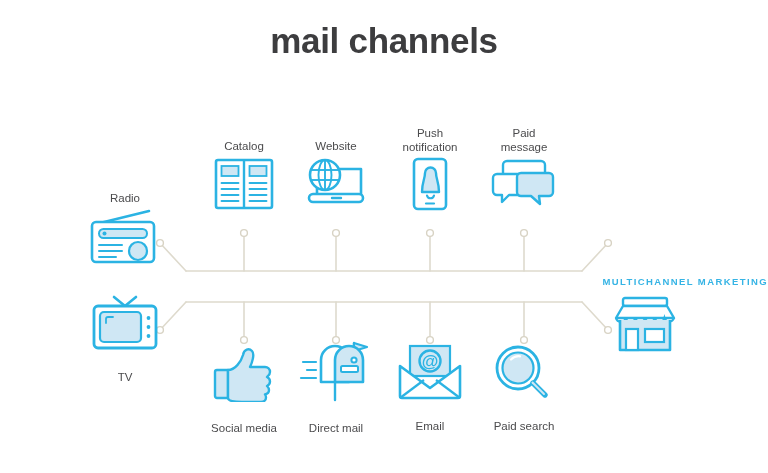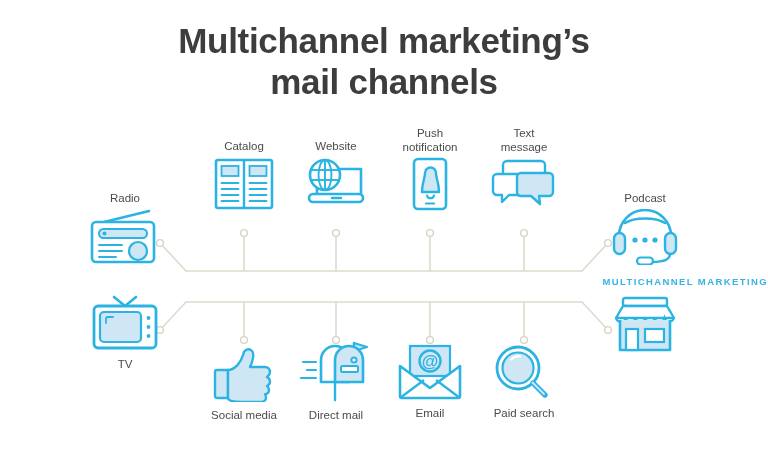--- a/index.html
+++ b/index.html
@@ -41,29 +41,28 @@
   .node .lbl{
     font-size:11.5px;
     line-height:13.5px;
     color:#4b4b4d;
     white-space:pre-line;
   }
   .node .ico{display:block;margin:0 auto;}
 
   .n-top{}
   .n-top .lbl{margin-bottom:3px;}
-  .n-bot .lbl{margin-top:7px;}
+  .n-bot .lbl{margin-top:20px;}
 </style>
 </head>
 <body>
 
 <div id="stage">
 
   <div class="title">
-    <span>Multichannel marketing’s</span>
     <span>mail channels</span>
   </div>
 
   <svg id="wires" viewBox="0 0 768 473">
     <g fill="none" stroke="#dedacd" stroke-width="1.6" stroke-linecap="round" stroke-linejoin="round">
 
       <path d="M186,271 L582,271"></path>
 
       <path d="M186,271 L160,243"></path>
 
@@ -161,45 +160,29 @@
       <g fill="none" stroke="#2bb3e3" stroke-width="1.9">
         <ellipse cx="22" cy="18" rx="6.5" ry="15"></ellipse>
         <path d="M7.6,13 L36.4,13"></path>
         <path d="M7.6,23 L36.4,23"></path>
         <path d="M22,3 L22,33"></path>
       </g>
     </svg>
   </div>
 
   <div class="node n-top" style="left:477px;top:127px;width:94px;">
-    <div class="lbl">Text
+    <div class="lbl">Paid
 message</div>
     <svg class="ico" width="66" height="54" viewBox="0 0 66 54">
       <path d="M16,4 h34 a4,4 0 0 1 4,4 v14 a4,4 0 0 1 -4,4 h-34 a4,4 0 0 1 -4,-4 v-14 a4,4 0 0 1 4,-4 Z" fill="#ffffff" stroke="#2bb3e3" stroke-width="2.4"></path>
       <path d="M6,17 h24 a4,4 0 0 1 4,4 v13 a4,4 0 0 1 -4,4 h-12 l-7,7 v-7 h-5 a4,4 0 0 1 -4,-4 v-13 a4,4 0 0 1 4,-4 Z" fill="#ffffff" stroke="#2bb3e3" stroke-width="2.4" stroke-linejoin="round"></path>
       <path d="M30,16 h28 a4,4 0 0 1 4,4 v15 a4,4 0 0 1 -4,4 h-10 l1,8 l-9,-8 h-10 a4,4 0 0 1 -4,-4 v-15 a4,4 0 0 1 4,-4 Z" fill="#cfe7f4" stroke="#2bb3e3" stroke-width="2.4" stroke-linejoin="round"></path>
     </svg>
   </div>
 
-  <div class="node n-top" style="left:598px;top:192px;width:94px;">
-    <div class="lbl">Podcast</div>
-    <svg class="ico" width="70" height="56" viewBox="0 0 70 56">
-      <path d="M9,33 V27 a26,26 0 0 1 52,0 V33" fill="none" stroke="#2bb3e3" stroke-width="2.6" stroke-linecap="round"></path>
-      <path d="M15,14 C24,8 46,8 55,14" fill="none" stroke="#2bb3e3" stroke-width="2.6" stroke-linecap="round"></path>
-      <rect x="4" y="24" width="11" height="21" rx="5.5" fill="#cfe7f4" stroke="#2bb3e3" stroke-width="2.4"></rect>
-      <rect x="55" y="24" width="11" height="21" rx="5.5" fill="#cfe7f4" stroke="#2bb3e3" stroke-width="2.4"></rect>
-      <path d="M60,45 C60,52 48,53 42,53" fill="none" stroke="#2bb3e3" stroke-width="2.4" stroke-linecap="round"></path>
-      <rect x="27" y="48.5" width="16" height="7" rx="3.5" fill="#ffffff" stroke="#2bb3e3" stroke-width="2.2"></rect>
-      <g fill="#2bb3e3">
-        <circle cx="25" cy="31" r="2.6"></circle>
-          <circle cx="35" cy="31" r="2.6"></circle>
-          <circle cx="45" cy="31" r="2.6"></circle>
-      </g>
-    </svg>
-  </div>
 
   <div class="node n-bot" style="left:78px;top:295px;width:94px;">
     <svg class="ico" width="72" height="56" viewBox="0 0 72 56">
       <path d="M25,2 L36,11 L47,2" fill="none" stroke="#2bb3e3" stroke-width="2.6" stroke-linecap="round" stroke-linejoin="round"></path>
       <rect x="5" y="11" width="62" height="42" rx="4" fill="#ffffff" stroke="#2bb3e3" stroke-width="2.8"></rect>
       <rect x="11" y="17" width="41" height="30" rx="4" fill="#cfe7f4" stroke="#2bb3e3" stroke-width="2.2"></rect>
       <path d="M17,28 v-4 a2,2 0 0 1 2,-2 h5" fill="none" stroke="#2bb3e3" stroke-width="1.8" stroke-linecap="round"></path>
       <g fill="#2bb3e3">
         <circle cx="59.5" cy="23" r="1.9"></circle>
           <circle cx="59.5" cy="32" r="1.9"></circle>

